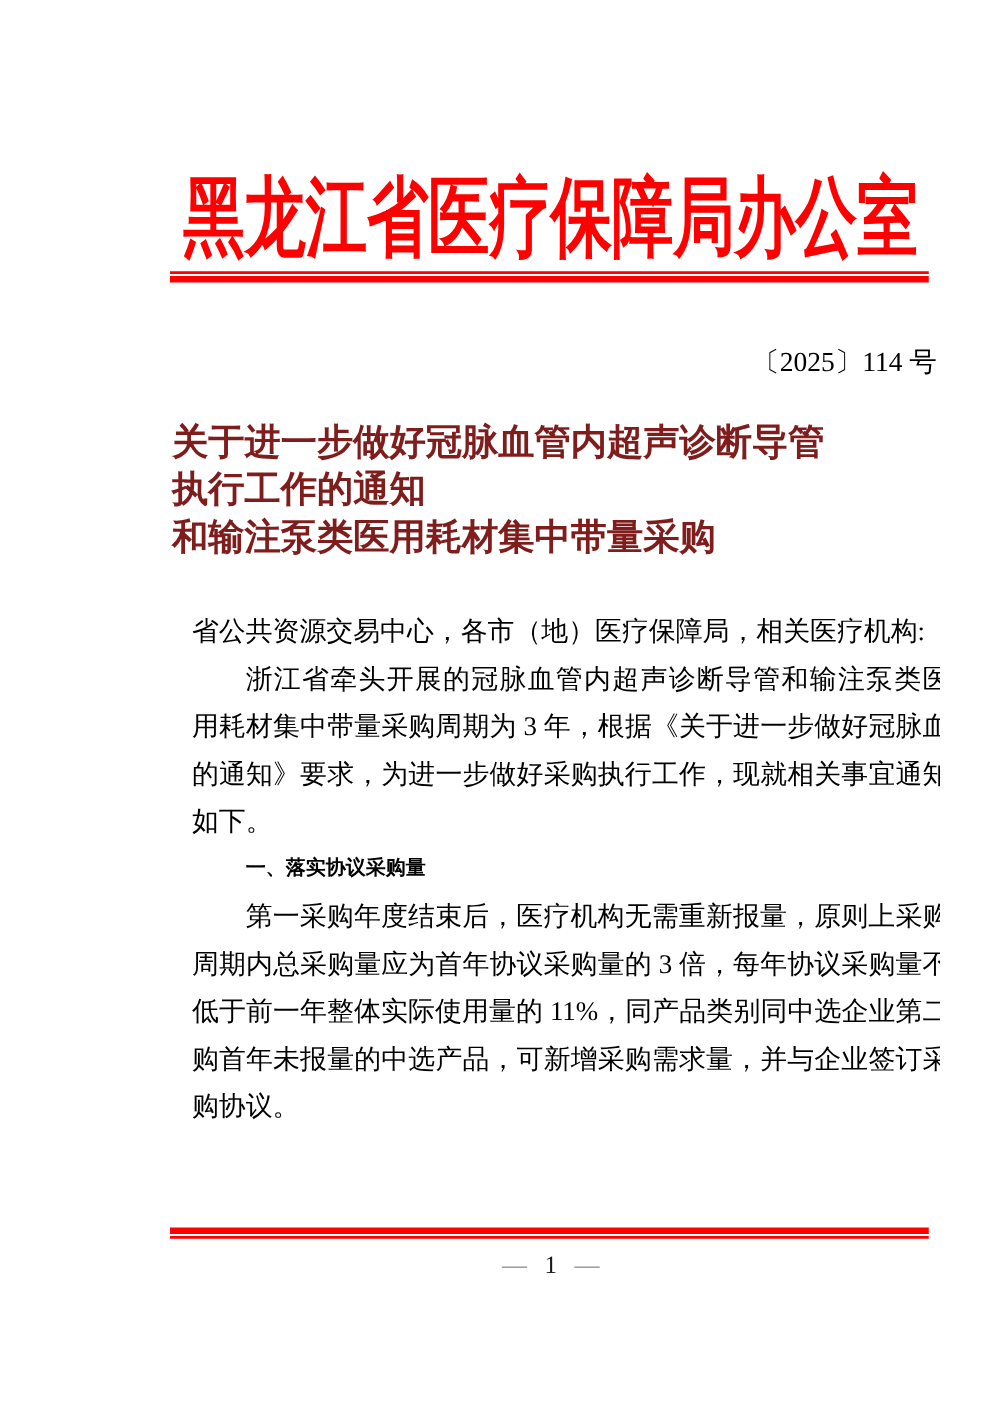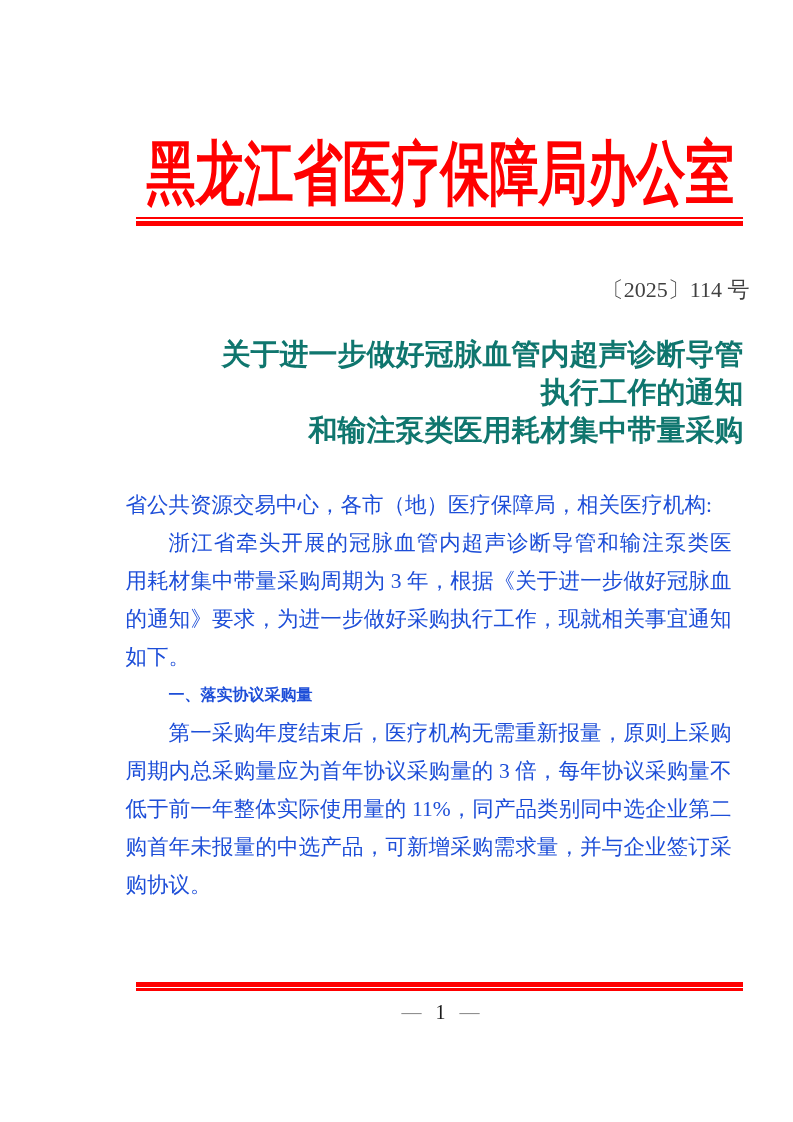--- a/index.html
+++ b/index.html
@@ -56,45 +56,45 @@
   }
 
   
   .doc-number {
     position: absolute;
     left: 96px;
     top: 275px;
     width: 612px;
     text-align: right;
     font-size: 22px;
-    color: #404040;
+    color: #000000;
     white-space: nowrap;
   }
 
   
   .doc-title {
     position: absolute;
     left: 96px;
     top: 335px;
     width: 606px;
-    text-align: right;
+    text-align: left;
     font-weight: 700;
     font-size: 29px;
     line-height: 38px;
-    color: #0f766e;
+    color: #7f1d1d;
   }
 
   
   .body-text {
     position: absolute;
-    left: 84px;
+    left: 112px;
     top: 486px;
     width: 606px;
     font-size: 21.5px;
-    color: #1d4ed8;
+    color: #000000;
   }
   .bl {
     height: 38px;
     line-height: 38px;
     white-space: nowrap;
     overflow: visible;
   }
   .bl.fill {
     text-align: justify;
     text-align-last: justify;

